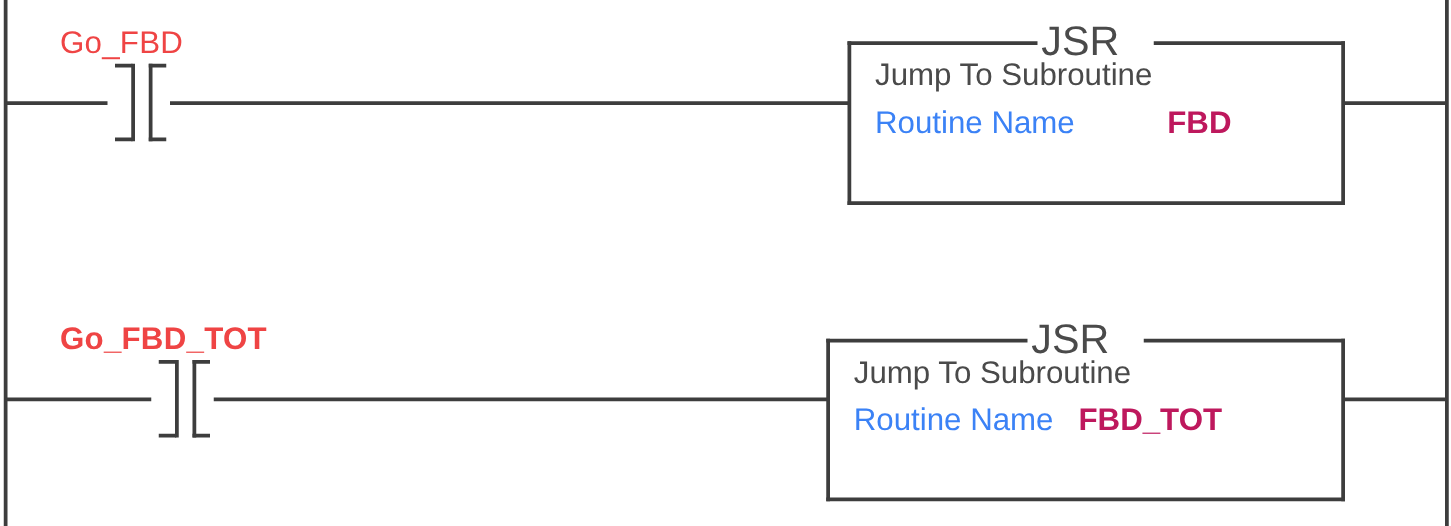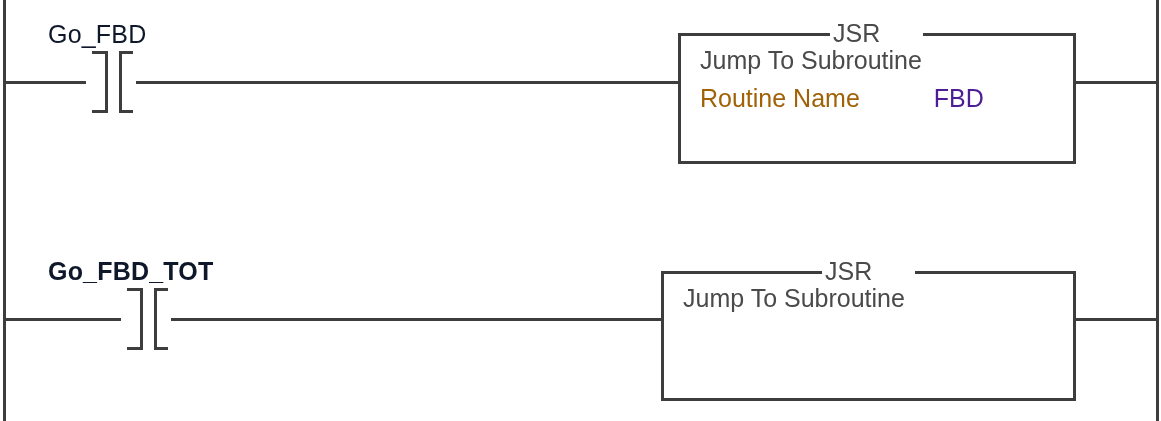--- a/index.html
+++ b/index.html
@@ -64,21 +64,21 @@
   .contact .stub-bl { left: 6px;  top: 59px; }
   .contact .stub-tr { left: 33px; top: 0; }
   .contact .stub-br { left: 33px; top: 59px; }
 
   
   .tag-label {
     position: absolute;
     font-family: "Liberation Sans", sans-serif;
     font-size: 25px;
     line-height: 27px;
-    color: #0f172a;
+    color: #ef4444;
     white-space: nowrap;
     letter-spacing: 0.2px;
   }
 
   
   .jsr-box {
     position: absolute;
     box-sizing: border-box;
   }
   .jsr-box .edge {
@@ -103,46 +103,46 @@
   .jsr-box .edge-top-left,
   .jsr-box .edge-top-right {
     top: 0;
     height: 3px;
   }
 
   .jsr-title {
     position: absolute;
     top: -13px;
     font-family: "Liberation Sans", sans-serif;
-    font-size: 25px;
+    font-size: 33px;
     line-height: 26px;
     color: #4a4a4a;
     background: #ffffff;
     padding: 0 3px;
     white-space: nowrap;
   }
 
   .jsr-body {
     position: absolute;
     left: 22px;
     top: 8px;
   }
   .jsr-line {
     font-family: "Liberation Sans", sans-serif;
     font-size: 25px;
     line-height: 38px;
     white-space: nowrap;
     color: #4a4a4a;
   }
   .jsr-line .operand-label {
-    color: #a16207;
+    color: #3b82f6;
   }
   .jsr-line .operand-value {
-    color: #4c1d95;
-    font-weight: normal;
+    color: #be185d;
+    font-weight: bold;
   }
 </style>
 </head>
 <body>
 
 <div id="ladder-canvas">
 
   <div class="rail rail-left"></div>
   <div class="rail rail-right"></div>
 
@@ -202,19 +202,22 @@
     <div class="jsr-box" style="left:661px; top:271px; width:415px; height:130px;">
       <div class="edge edge-left"></div>
       <div class="edge edge-right"></div>
       <div class="edge edge-bottom"></div>
       <div class="edge edge-top-left" style="left:0; width:163px;"></div>
       <div class="edge edge-top-right" style="left:254px; width:161px;"></div>
       <div class="jsr-title" style="left:161px;">JSR</div>
 
       <div class="jsr-body">
         <div class="jsr-line">Jump To Subroutine</div>
+        <div class="jsr-line">
+          <span class="operand-label">Routine Name</span><span style="display:inline-block;width:20px;"></span><span class="operand-value">FBD_TOT</span>
+        </div>
       </div>
     </div>
 
     <div class="wire" style="left:1076px; top:318px; width:81px;"></div>
   </div>
 
 </div>
 
 </body></html>

